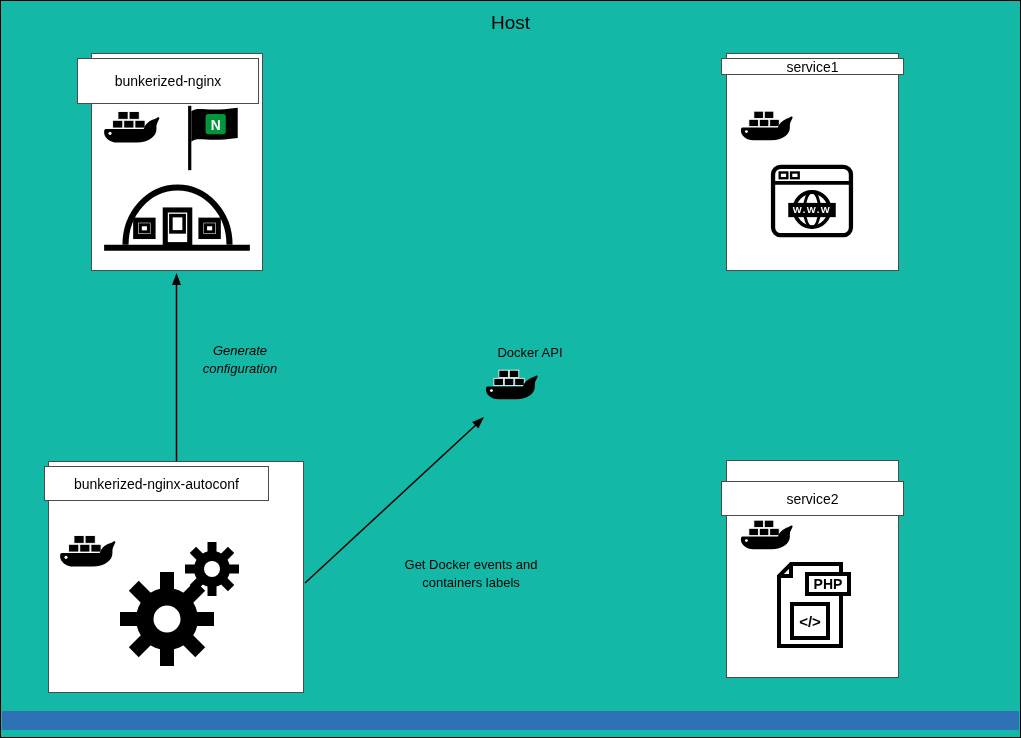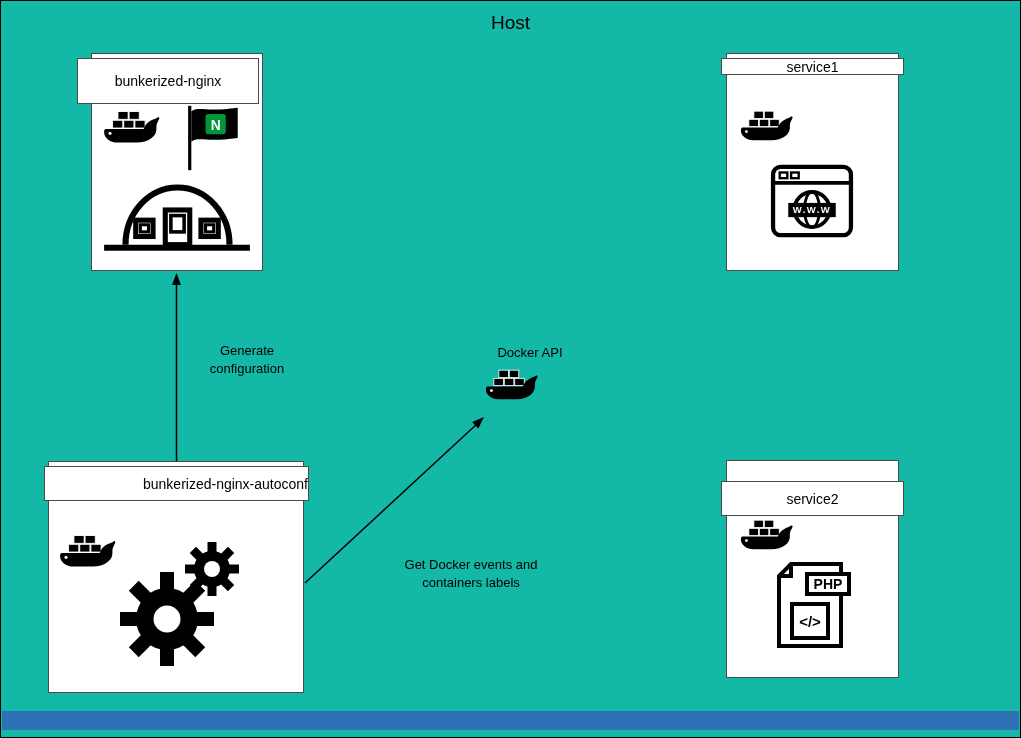--- a/index.html
+++ b/index.html
@@ -103,21 +103,21 @@
     <line x1="4" y1="21" x2="86" y2="21" stroke="#000" stroke-width="4"></line>
     <rect x="11" y="10" width="8" height="6" fill="none" stroke="#000" stroke-width="2.5"></rect>
     <rect x="23" y="10" width="8" height="6" fill="none" stroke="#000" stroke-width="2.5"></rect>
     <circle cx="45" cy="49" r="18.5" fill="none" stroke="#000" stroke-width="4"></circle>
     <ellipse cx="45" cy="49" rx="8" ry="18.5" fill="none" stroke="#000" stroke-width="3"></ellipse>
     <rect x="20" y="42" width="50" height="15" fill="#000"></rect>
     <text x="45" y="53" text-anchor="middle" font-size="10" font-weight="bold" letter-spacing="1.5" fill="#fff">W.W.W</text>
   </svg>
 
   <div class="node-body" style="left:47px;top:460px;width:256px;height:232px;"></div>
-  <div class="node-header" style="left:43px;top:465px;width:265px;height:35px;justify-content:flex-end;">
+  <div class="node-header" style="left:43px;top:465px;width:225px;height:35px;">
     <span>bunkerized-nginx-autoconf</span>
   </div>
   <svg class="icon" style="left:56px;top:530px;width:62px;height:44px;" viewBox="0 0 64 44">
       <use href="#whale"></use>
     </svg>
   <svg class="icon" style="left:108px;top:538px;width:140px;height:130px;" viewBox="0 0 140 130">
     <g transform="translate(103,30)" fill="#000">
       <rect x="-4.5" y="-27" width="9" height="54"></rect>
       <rect x="-4.5" y="-27" width="9" height="54" transform="rotate(45)"></rect>
       <rect x="-4.5" y="-27" width="9" height="54" transform="rotate(90)"></rect>
@@ -149,18 +149,18 @@
     <text x="61" y="30" text-anchor="middle" font-size="14" font-weight="bold" fill="#000">PHP</text>
     <rect x="25" y="45" width="36" height="34" fill="none" stroke="#000" stroke-width="4"></rect>
     <text x="43" y="68" text-anchor="middle" font-size="15" font-weight="bold" fill="#000">&lt;/&gt;</text>
   </svg>
 
   <div class="float-label" style="left:474px;top:343px;width:110px;">Docker API</div>
   <svg class="icon" style="left:482px;top:365px;width:58px;height:41px;" viewBox="0 0 64 44">
       <use href="#whale"></use>
     </svg>
 
-  <div class="float-label" style="left:185px;top:341px;width:122px;">Generate configuration</div>
+  <div class="float-label" style="left:178px;top:341px;width:122px;font-style:italic;">Generate configuration</div>
   <div class="float-label" style="left:383px;top:519px;width:174px;margin-top:36px;">Get Docker events and containers labels</div>
 
   <div class="bottom-bar"></div>
 
 </div>
 
 </body></html>

